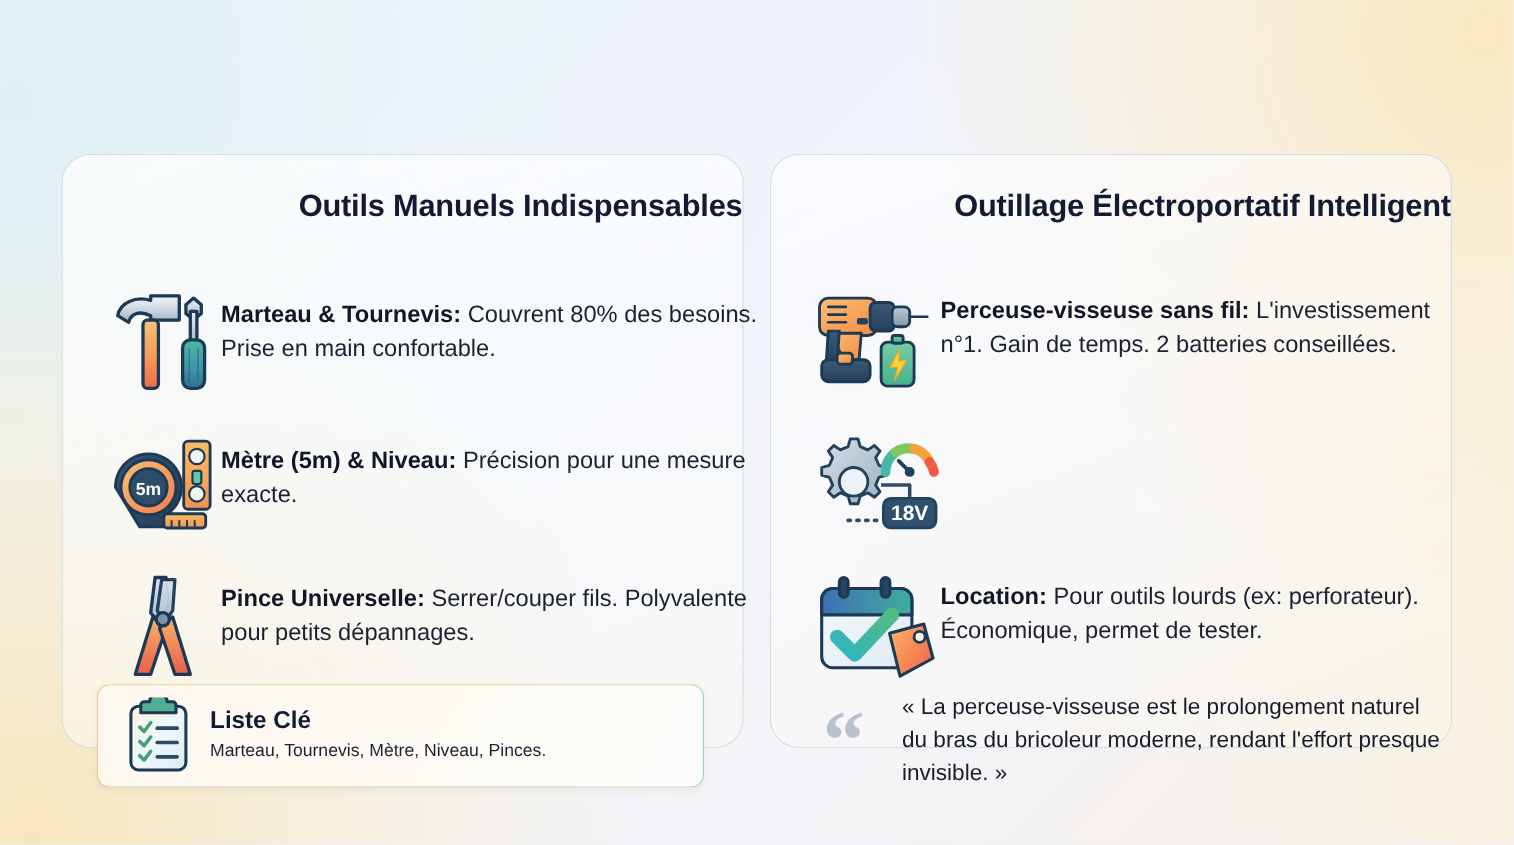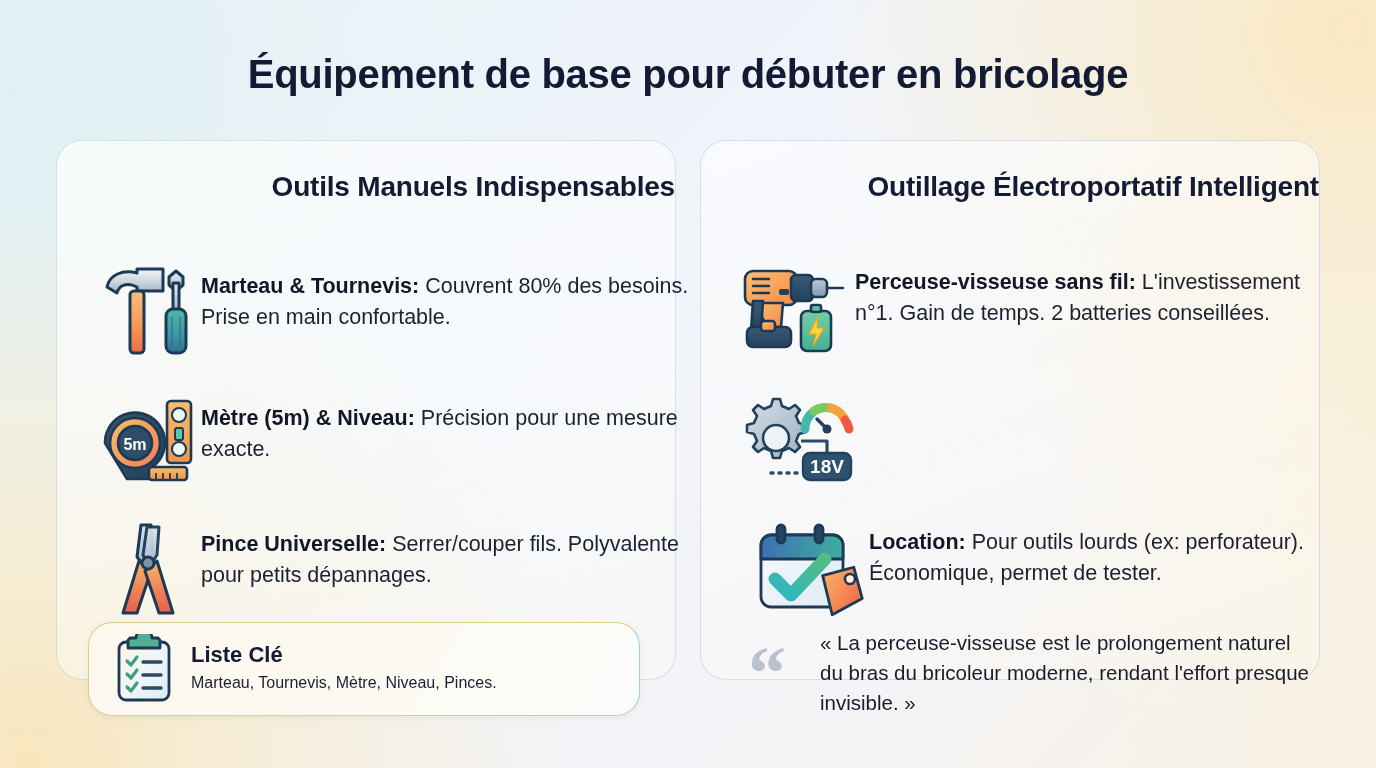--- a/index.html
+++ b/index.html
@@ -101,34 +101,34 @@
   }
   .item-text b { font-weight: 700; color: #111727; }
 
   
   .li-1 { left: 40px; top: 30px;  width: 600px; }
   .li-2 { left: 40px; top: 162px; width: 600px; }
   .li-3 { left: 40px; top: 288px; width: 600px; }
   
   .ri-1 { left: 38px; top: 28px;  width: 600px; }
   .ri-2 { left: 38px; top: 158px; width: 600px; }
-  .ri-3 { left: 52px; top: 288px; width: 600px; }
+  .ri-3 { left: 38px; top: 288px; width: 600px; }
 
   .ri-1 .item-text, .ri-2 .item-text, .ri-3 .item-text { padding-top: 6px; }
   .ri-1 .item-icon, .ri-2 .item-icon, .ri-3 .item-icon { width: 116px; }
 
   
   .callout {
     position: absolute;
     left: 88px;
     top: 622px;
     width: 552px;
     height: 94px;
     box-sizing: border-box;
-    border-radius: 24px;
+    border-radius: 12px;
     border: 1px solid #e3c88c;
     border-right-color: #9fd0cc;
     border-bottom-color: #c9cfb6;
     background: linear-gradient(120deg, #fdf8ee 0%, #fdfaf3 55%, #fbfdfb 100%);
     box-shadow: 0 2px 7px rgba(120,110,80,0.09);
     display: flex;
     align-items: center;
     padding: 17px 20px;
   }
   .callout-icon { flex: 0 0 auto; width: 74px; height: 70px; }
@@ -170,21 +170,20 @@
     line-height: 30px;
     color: #171d2c;
     padding-top: 8px;
   }
 </style>
 </head>
 <body>
 
 <div id="poster">
 
-  <div class="poster-title">Équipement de base pour débuter en bricolage</div>
 
   <div class="card card-left">
     <div class="card-title">Outils Manuels Indispensables</div>
 
     <div class="items">
 
       <div class="item li-1">
         <div class="item-icon">
           <svg width="104" height="96" viewBox="0 0 104 96">
             <defs>

